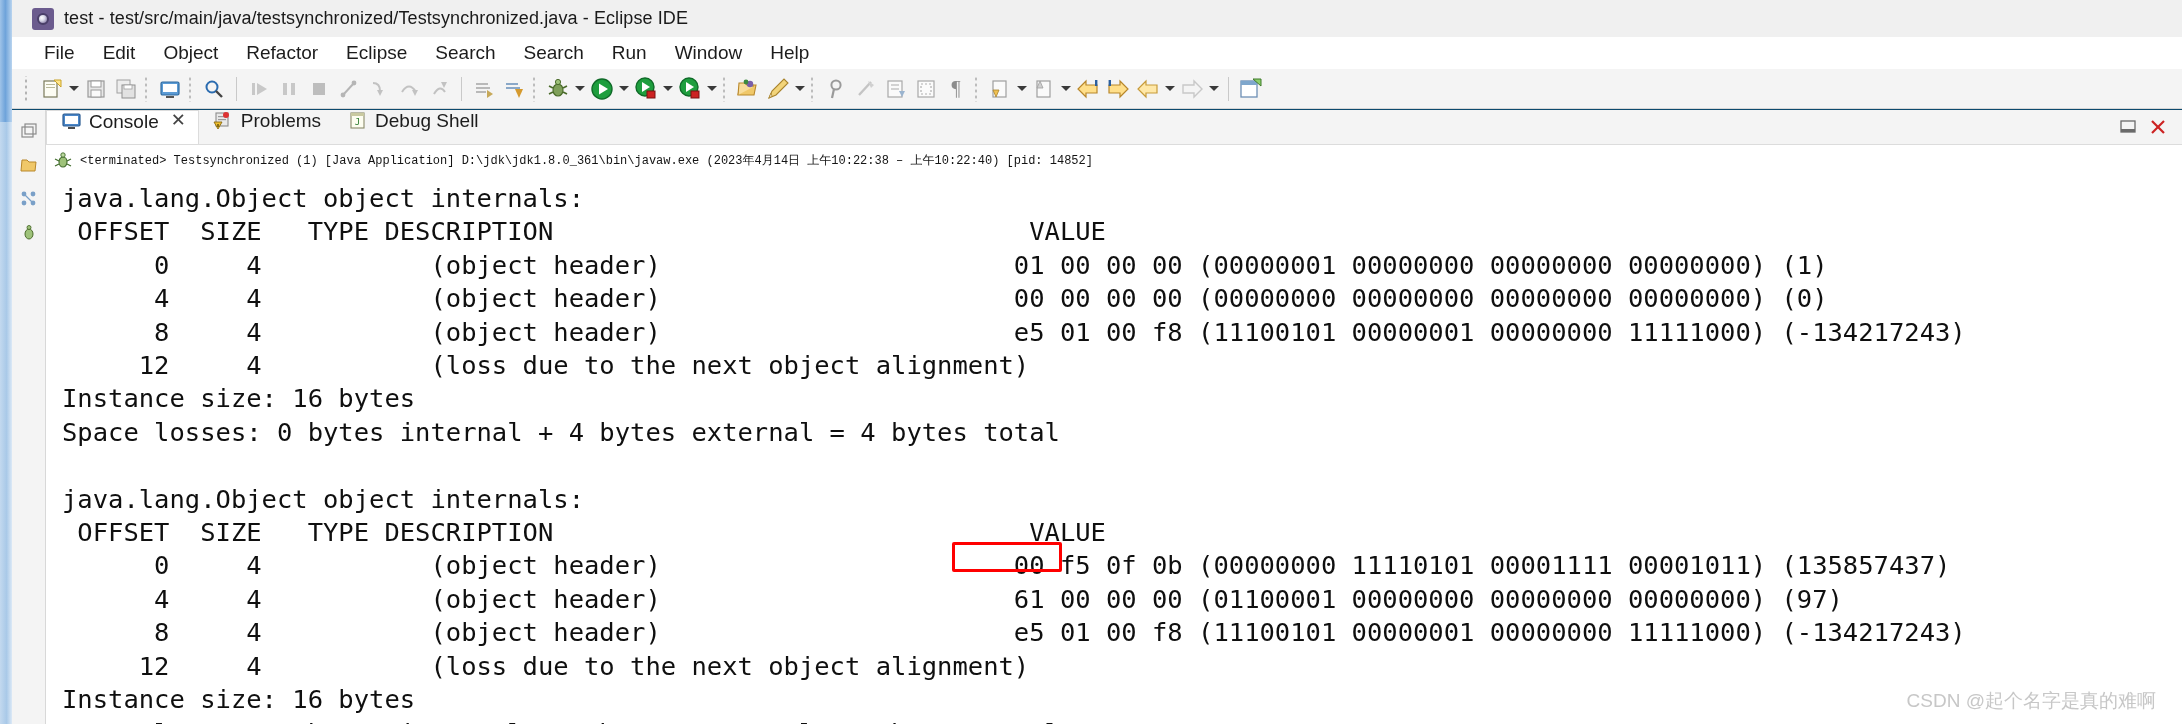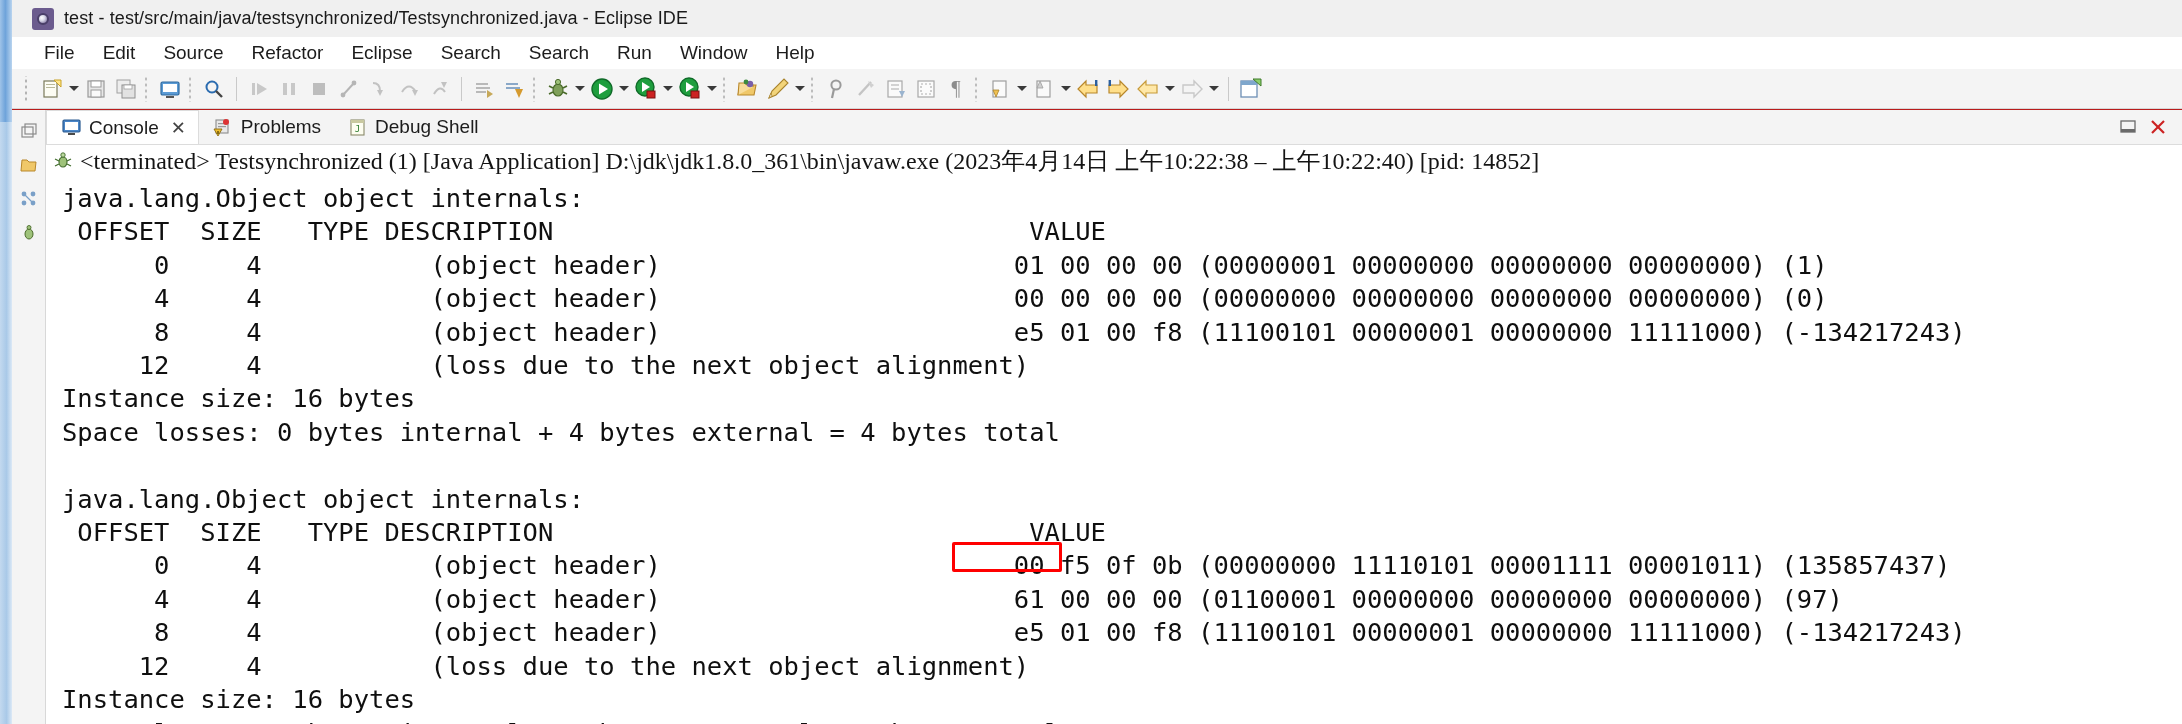--- a/index.html
+++ b/index.html
@@ -12,21 +12,21 @@
     height: 724px;
     overflow: hidden;
     font-family: "Liberation Sans", sans-serif;
     -webkit-font-smoothing: antialiased;
   }
 
   #app {
     position: relative;
     width: 2182px;
     height: 724px;
-    background: #b91c1c;
+    background: #0c4a6e;
   }
 
   
   .left-edge {
     position: absolute;
     left: 0; top: 0;
     width: 12px; height: 724px;
     background: linear-gradient(to right,#9fc3e8 0%, #6ea3da 45%, #b9d4ef 100%);
   }
   .left-edge-lower {
@@ -167,21 +167,21 @@
     left: 46px; top: 110px;
     width: 2136px; height: 34px;
     background: #f4f4f4;
     display: flex;
     align-items: flex-end;
     box-sizing: border-box;
   }
   .tab {
     height: 34px;
     display: flex;
-    align-items: center;
+    align-items: flex-start;
     padding: 0 12px 0 14px;
     font-size: 19px;
     color: #1c1c1c;
     white-space: nowrap;
     box-sizing: border-box;
   }
   .tab.active {
     background: #ffffff;
     border-top: 1px solid #dcdcdc;
     border-left: 1px solid #dcdcdc;
@@ -225,24 +225,24 @@
     box-sizing: border-box;
     padding-left: 6px;
   }
   .status-icon {
     width: 22px; height: 22px;
     margin-right: 6px;
     flex: none;
     display: flex; align-items: center; justify-content: center;
   }
   .status-text {
-    font-size: 24px;
+    font-size: 12px;
     color: #141414;
     white-space: nowrap;
-    font-family: Liberation Serif, serif;
+    font-family: Liberation Mono, monospace;
   }
 
   
   .console-body {
     position: absolute;
     left: 46px; top: 176px;
     width: 2136px; height: 548px;
     background: #ffffff;
     overflow: hidden;
   }
@@ -299,21 +299,21 @@
   <div class="left-edge-lower"></div>
 
   <div class="titlebar">
     <div class="title-icon"></div>
     <div class="title-text">test - test/src/main/java/testsynchronized/Testsynchronized.java - Eclipse IDE</div>
   </div>
 
   <div class="menubar">
     <div class="menu-item">File</div>
     <div class="menu-item">Edit</div>
-    <div class="menu-item">Source</div>
+    <div class="menu-item">Object</div>
     <div class="menu-item">Refactor</div>
     <div class="menu-item">Eclipse</div>
     <div class="menu-item">Search</div>
     <div class="menu-item">Search</div>
     <div class="menu-item">Run</div>
     <div class="menu-item">Window</div>
     <div class="menu-item">Help</div>
   </div>
 
   <div class="toolbar">
@@ -684,14 +684,15 @@
 <span class="console-line">      0     4           (object header)                       00 f5 0f 0b (00000000 11110101 00001111 00001011) (135857437)</span>
 <span class="console-line">      4     4           (object header)                       61 00 00 00 (01100001 00000000 00000000 00000000) (97)</span>
 <span class="console-line">      8     4           (object header)                       e5 01 00 f8 (11100101 00000001 00000000 11111000) (-134217243)</span>
 <span class="console-line">     12     4           (loss due to the next object alignment)</span>
 <span class="console-line">Instance size: 16 bytes</span>
 <span class="console-line">Space losses: 0 bytes internal + 4 bytes external = 4 bytes total</span></pre>
 
     <div class="red-box" style="left: 906px; top: 366px; width: 110px; height: 30px; border-color: rgb(255, 0, 0);"></div>
   </div>
 
+  <div class="watermark">CSDN @起个名字是真的难啊</div>
 
 </div>
 
 </body></html>

